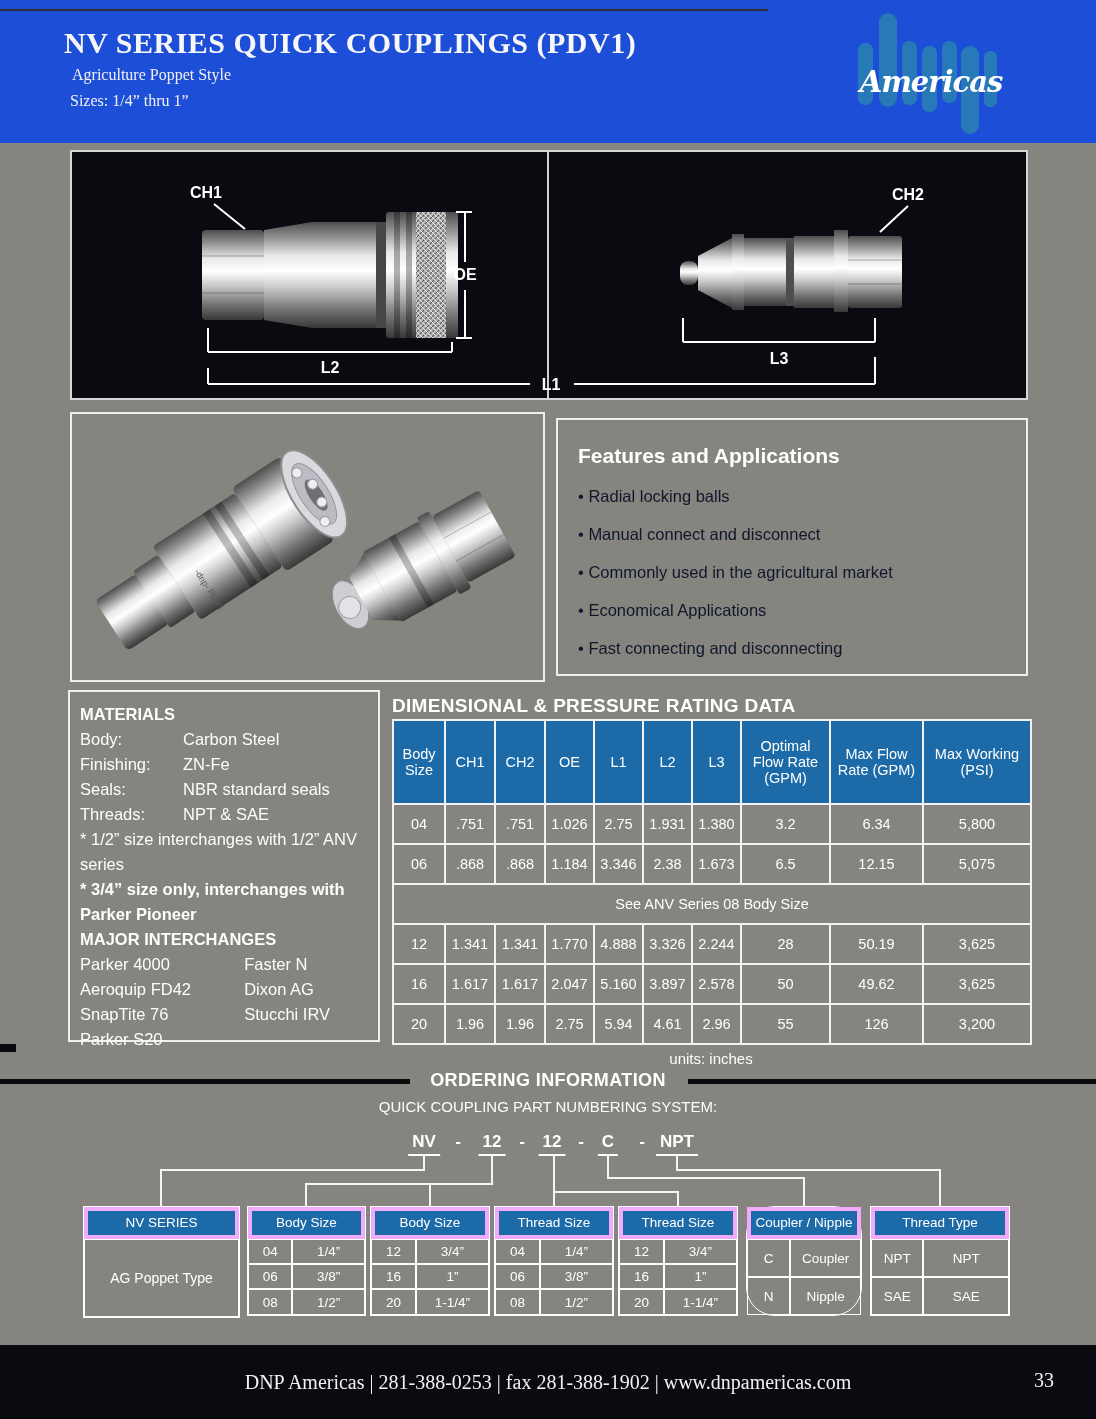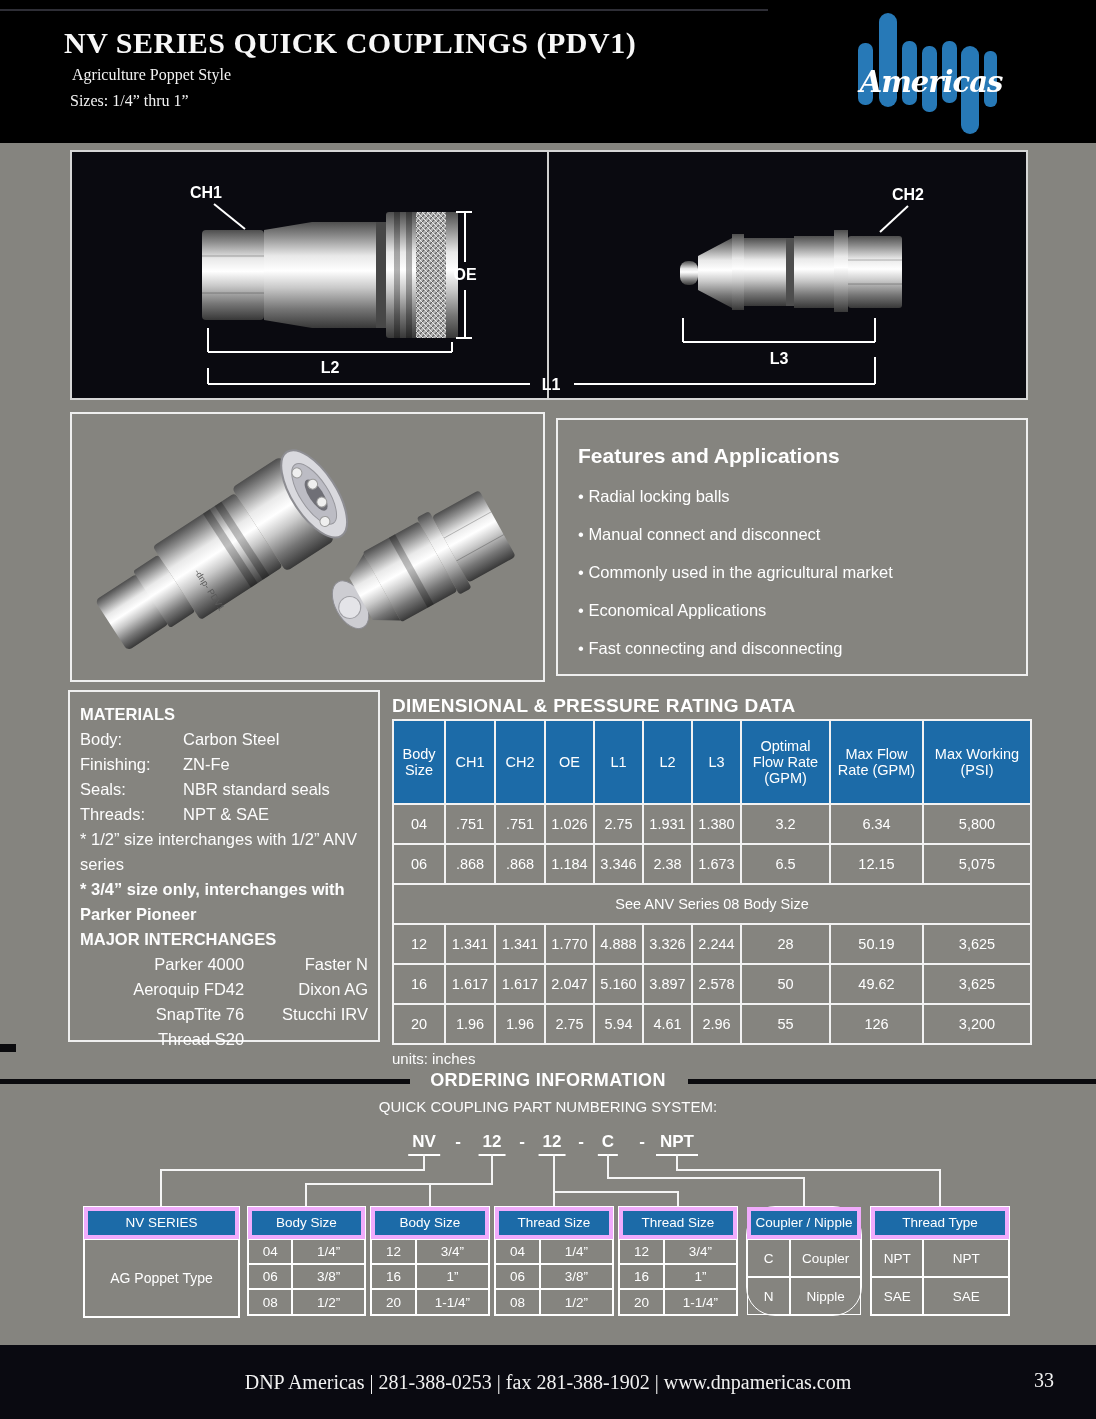--- a/index.html
+++ b/index.html
@@ -1,45 +1,45 @@
 <!DOCTYPE html>
 <html><head>
 <meta charset="utf-8">
 <style>
   html,body{margin:0;padding:0;background:#4a4a4a;}
   .page{position:relative;width:1096px;height:1419px;background:#85847f;overflow:hidden;
         font-family:"Liberation Sans",sans-serif;color:#fafafa;}
   .abs{position:absolute;}
   
-  .hdr{left:0;top:0;width:1096px;height:143px;background:#000000;}
+  .hdr{left:0;top:0;width:1096px;height:143px;background:#1d4ed8;}
   .hdr-line{left:0;top:9px;width:768px;height:2px;background:#2e2e36;}
   .hdr-title{left:64px;top:26px;font-family:"Liberation Serif",serif;font-weight:bold;
              font-size:30px;letter-spacing:.5px;color:#f7f7f7;}
   .hdr-sub{font-family:"Liberation Serif",serif;font-size:16px;color:#f2f2f2;}
   
   .wbox{border:2px solid #efefef;background:#85847f;box-sizing:border-box;}
   .photo1{left:70px;top:150px;width:958px;height:250px;background:#0a0a10;border:2px solid #d6d6d6;box-sizing:border-box;}
   
   .feat-title{font-size:21px;font-weight:bold;color:#fff;}
-  .feat-item{font-size:16.5px;color:#ffffff;margin-top:19px;}
+  .feat-item{font-size:16.5px;color:#0f172a;margin-top:19px;}
   .feat-item::before{content:"• ";}
   
   .mat{font-size:16.5px;line-height:25px;color:#fdfdfd;}
   .mat .b{font-weight:bold;}
   .mat-label{display:inline-block;width:103px;}
-  .mat-grid{display:grid;grid-template-columns:57% 43%;text-align:right;}
+  .mat-grid{display:grid;grid-template-columns:57% 43%;}
   
   .dt-title{font-size:19px;font-weight:bold;color:#fff;letter-spacing:.3px;}
   table.dt{border-collapse:collapse;table-layout:fixed;width:638px;}
   table.dt th,table.dt td{border:2px solid #f2f2f2;text-align:center;vertical-align:middle;
      font-size:14.5px;color:#fff;padding:0 2px;box-sizing:border-box;}
   table.dt th{background:#1c6ba8;font-weight:normal;height:84px;}
   table.dt td{height:40px;}
   td.mergedrow{height:38px;}
-  .units{font-size:15px;color:#fdfdfd;text-align:left;}
+  .units{font-size:15px;color:#fdfdfd;text-align:center;}
   
   .ord-title{width:1096px;text-align:center;font-size:18px;font-weight:bold;color:#fff;letter-spacing:.4px;}
   .rule{height:5px;background:#0b0b0e;}
   .ord-sub{width:1096px;text-align:center;font-size:15px;color:#fdfdfd;}
   .pn-seg{position:absolute;transform:translateX(-50%);font-size:17px;font-weight:bold;color:#fff;
           border-bottom:2px solid #fff;padding:0 4px 2px;}
   .pn-sep{position:absolute;transform:translateX(-50%);font-size:17px;font-weight:bold;color:#fff;}
   .ord-t{position:absolute;border:1px solid #fff;box-sizing:border-box;}
   .ord-h{background:#1c6ba8;color:#fff;font-size:13.5px;text-align:center;line-height:24px;height:24px;
          border:4px solid #f0abfc;}
@@ -210,21 +210,21 @@
     <div>* 1/2” size interchanges with 1/2” ANV series</div>
     <div class="b">* 3/4” size only, interchanges with Parker Pioneer</div>
     <div class="b">MAJOR INTERCHANGES</div>
     <div class="mat-grid">
       <span>Parker 4000</span>
       <span>Faster N</span>
       <span>Aeroquip FD42</span>
       <span>Dixon AG</span>
       <span>SnapTite 76</span>
       <span>Stucchi IRV</span>
-      <span>Thread S20</span>
+      <span>Parker S20</span>
       <span></span>
     </div>
   </div>
 
   <div class="abs dt-title" style="left:392px;top:695px;">DIMENSIONAL &amp; PRESSURE RATING DATA</div>
   <div class="abs" style="left:392px;top:719px;">
     <table class="dt">
       <colgroup>
         <col style="width:52px">
           <col style="width:50px">

